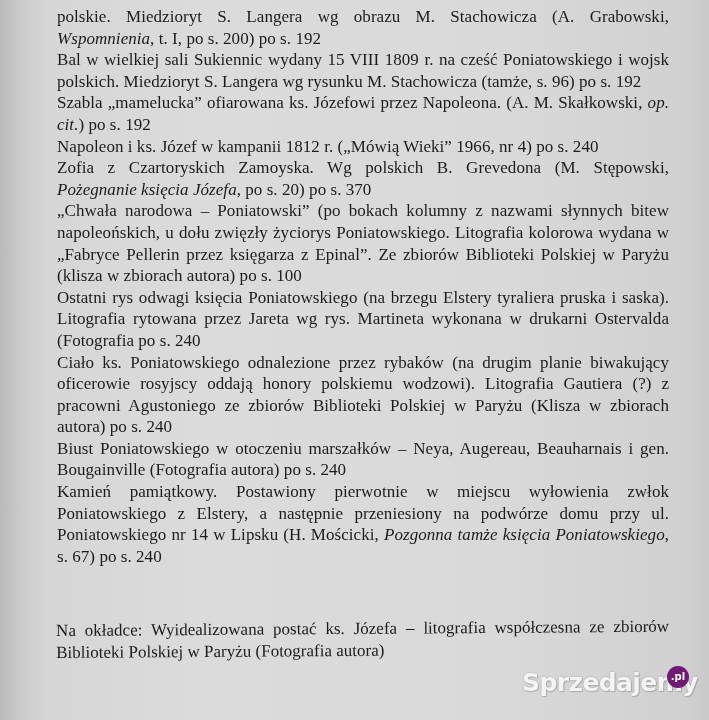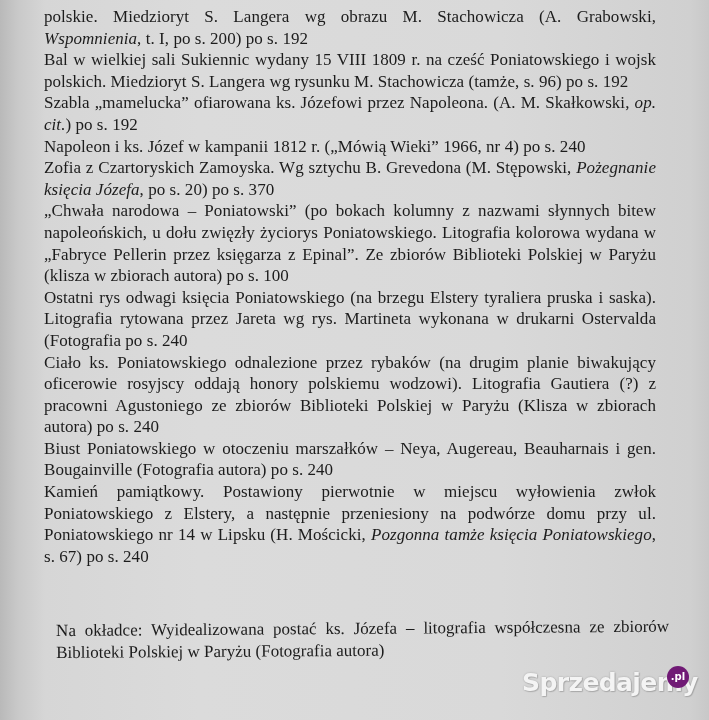--- a/index.html
+++ b/index.html
@@ -10,21 +10,21 @@
       width: 709px;
       height: 720px;
       overflow: hidden;
       position: relative;
       background: linear-gradient(to right, #b9b9b9 0px, #c9c9c9 18px, #d6d6d6 45px, #dbdbdb 200px, #d9d9d9 500px, #d0d0d0 690px, #c8c8c8 709px);
       font-family: "Liberation Serif", "DejaVu Serif", serif;
       color: #1c1c1c;
     }
     .page {
       position: absolute;
-      left: 44px;
+      left: 57px;
       top: 6px;
       width: 612px;
     }
     .entry {
       font-size: 17px;
       line-height: 21.6px;
       text-align: justify;
       letter-spacing: 0.05px;
       margin: 0;
     }
@@ -76,21 +76,21 @@
 <div class="page">
   <p class="entry"><span>polskie. Miedzioryt S. Langera wg obrazu M. Stachowicza (A. Grabowski, </span><span class="it">Wspomnienia</span><span>, t. I, po s. 200) po s. 192</span></p>
 
   <p class="entry"><span>Bal w wielkiej sali Sukiennic wydany 15 VIII 1809 r. na cześć Poniatowskiego i wojsk polskich. Miedzioryt S. Langera wg rysunku M. Stachowicza (tamże, s. 96) po s. 192</span></p>
 
   <p class="entry"><span>Szabla „mamelucka” ofiarowana ks. Józefowi przez Napoleona. (A. M. Skałkowski, </span><span class="it">op. cit.</span><span>) po s. 192</span></p>
 
 
   <p class="entry"><span>Napoleon i ks. Józef w kampanii 1812 r. („Mówią Wieki” 1966, nr 4) po s. 240</span></p>
 
-  <p class="entry"><span>Zofia z Czartoryskich Zamoyska. Wg sztychu B. Grevedona (M. Stępowski, </span><span class="it">Pożegnanie księcia Józefa</span><span>, po s. 20) po s. 370</span></p>
+  <p class="entry"><span>Zofia z Czartoryskich Zamoyska. Wg polskich B. Grevedona (M. Stępowski, </span><span class="it">Pożegnanie księcia Józefa</span><span>, po s. 20) po s. 370</span></p>
 
   <p class="entry"><span>„Chwała narodowa – Poniatowski” (po bokach kolumny z nazwami słynnych bitew napoleońskich, u dołu zwięzły życiorys Poniatowskiego. Litografia kolorowa wydana w „Fabryce Pellerin przez księgarza z Epinal”. Ze zbiorów Biblioteki Polskiej w Paryżu (klisza w zbiorach autora) po s. 100</span></p>
 
   <p class="entry"><span>Ostatni rys odwagi księcia Poniatowskiego (na brzegu Elstery tyraliera pruska i saska). Litografia rytowana przez Jareta wg rys. Martineta wykonana w drukarni Ostervalda (Fotografia po s. 240</span></p>
 
   <p class="entry"><span>Ciało ks. Poniatowskiego odnalezione przez rybaków (na drugim planie biwakujący oficerowie rosyjscy oddają honory polskiemu wodzowi). Litografia Gautiera (?) z pracowni Agustoniego ze zbiorów Biblioteki Polskiej w Paryżu (Klisza w zbiorach autora) po s. 240</span></p>
 
   <p class="entry"><span>Biust Poniatowskiego w otoczeniu marszałków – Neya, Augereau, Beauharnais i gen. Bougainville (Fotografia autora) po s. 240</span></p>
 
   <p class="entry"><span>Kamień pamiątkowy. Postawiony pierwotnie w miejscu wyłowienia zwłok Poniatowskiego z Elstery, a następnie przeniesiony na podwórze domu przy ul. Poniatowskiego nr 14 w Lipsku (H. Mościcki, </span><span class="it">Pozgonna tamże księcia Poniatowskiego</span><span>, s. 67) po s. 240</span></p>

